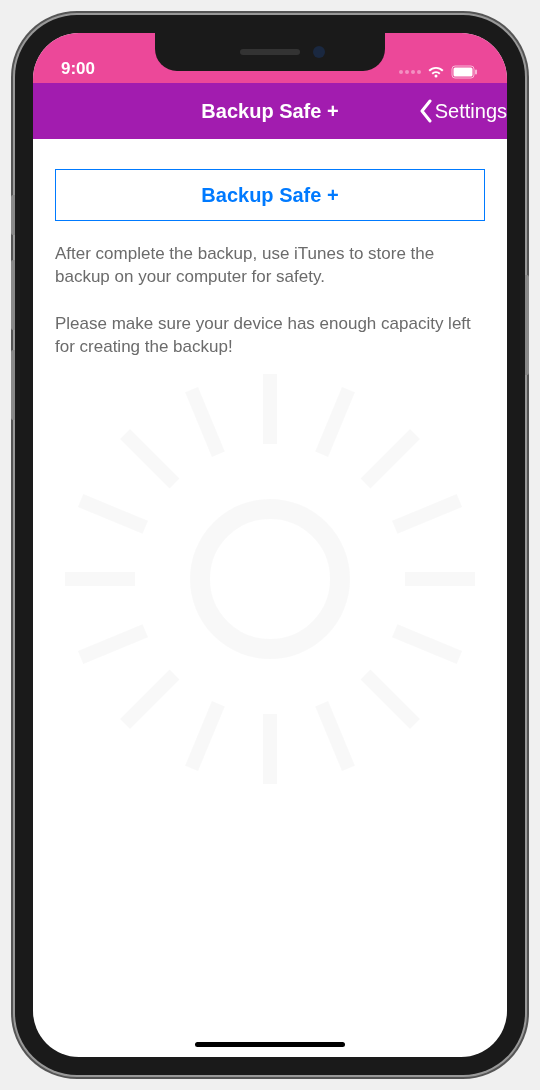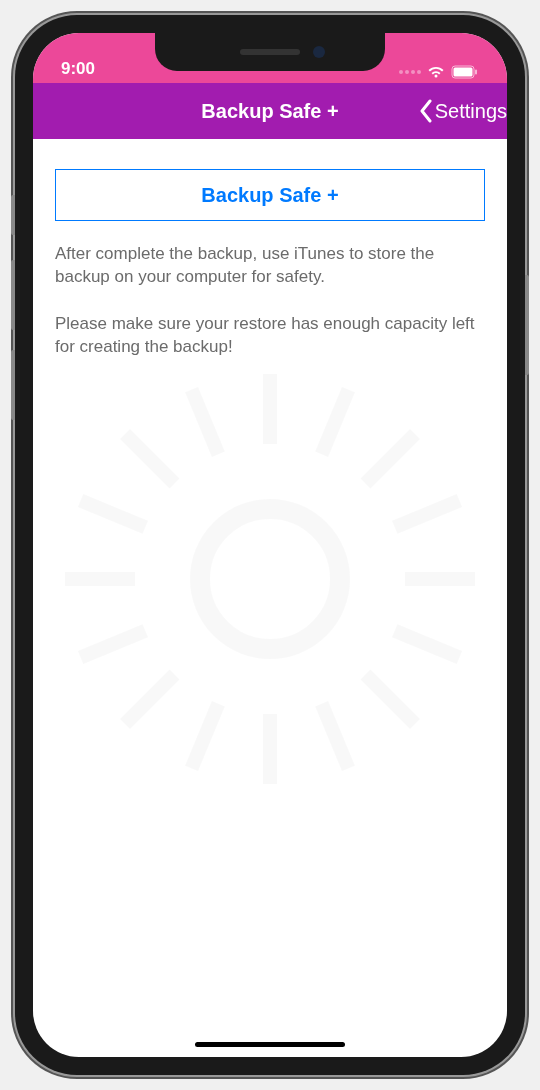--- a/index.html
+++ b/index.html
@@ -331,18 +331,18 @@
           <div class="watermark-tick" style="transform: rotate(247.5deg) translateY(135px);"></div>
           <div class="watermark-tick" style="transform: rotate(270deg) translateY(135px);"></div>
           <div class="watermark-tick" style="transform: rotate(292.5deg) translateY(135px);"></div>
           <div class="watermark-tick" style="transform: rotate(315deg) translateY(135px);"></div>
           <div class="watermark-tick" style="transform: rotate(337.5deg) translateY(135px);"></div>
         </div>
       
       <button class="action-button">Backup Safe +</button>
       
       <p class="info-text">After complete the backup, use iTunes to store the backup on your computer for safety.</p>
-      <p class="info-text">Please make sure your restore has enough capacity left for creating the backup!</p>
+      <p class="info-text">Please make sure your device has enough capacity left for creating the backup!</p>
     </div>
 
     <div class="home-indicator"></div>
   </div>
 </div>
 
 </body></html>

